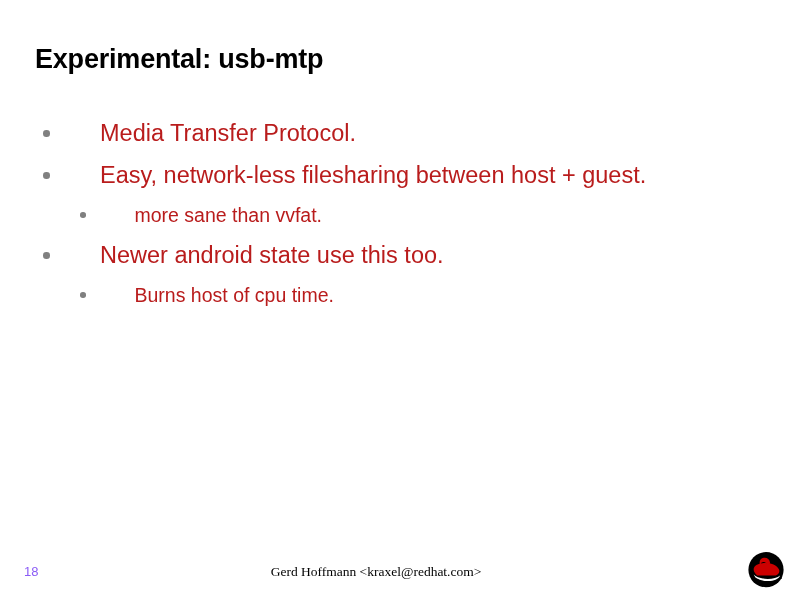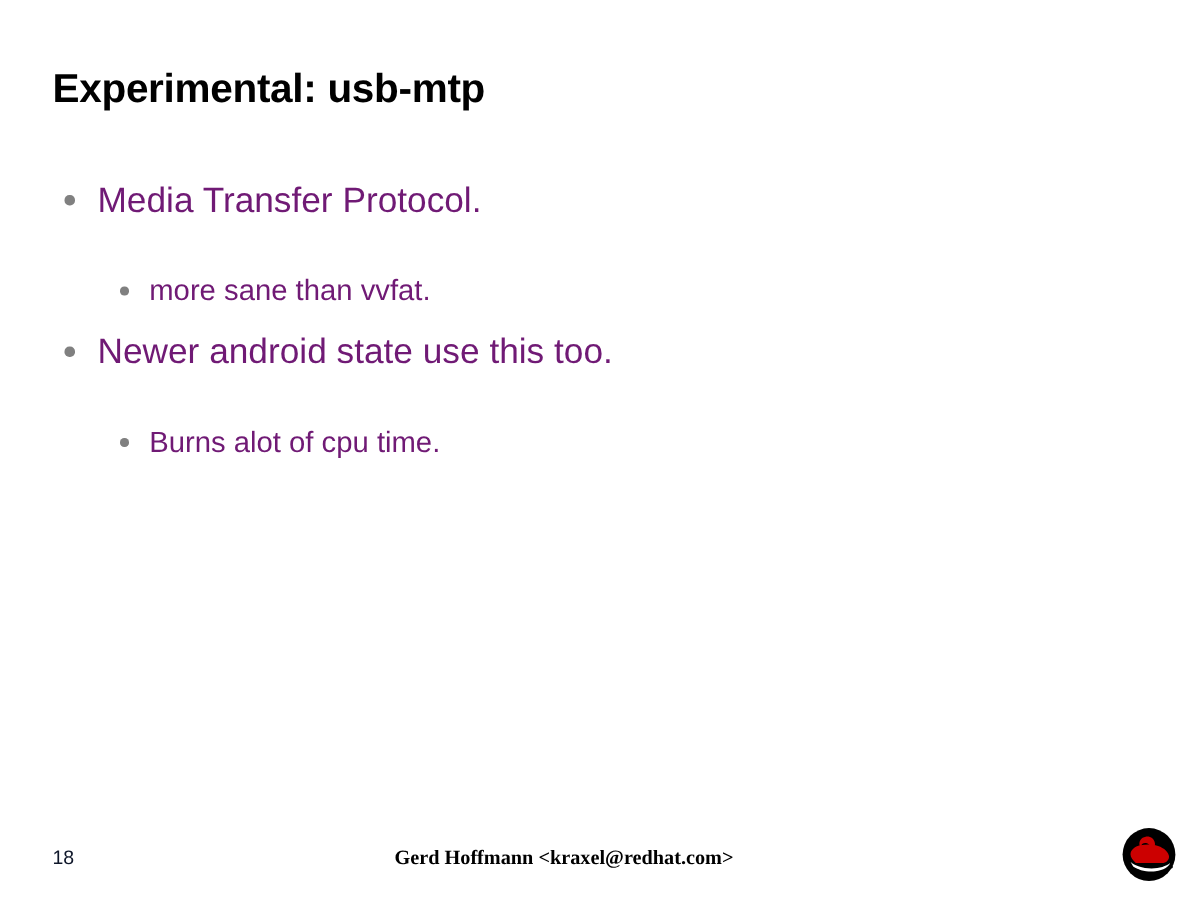--- a/index.html
+++ b/index.html
@@ -36,34 +36,34 @@
   
   #body {
     position: absolute;
     left: 35px;
     top: 112px;
     width: 740px;
   }
   .bullet-row {
     display: flex;
     align-items: flex-start;
-    color: #701a75;
+    color: #b91c1c;
+    gap: 35px;
   }
   .bullet-row.level-1 {
     padding-left: 8px;
     min-height: 42px;
     font-size: 23.5px;
     line-height: 42px;
   }
   .bullet-row.level-2 {
     padding-left: 45px;
     min-height: 38px;
     font-size: 19.5px;
     line-height: 38px;
-    margin-top: 21px;
   }
   .bullet-marker {
     flex: 0 0 auto;
     display: inline-block;
     border-radius: 50%;
     background: #808080;
   }
   .level-1 > .bullet-marker {
     width: 6.5px;
     height: 6.5px;
@@ -77,35 +77,35 @@
     margin-right: 14px;
   }
   .bullet-text {
     flex: 1 1 auto;
     white-space: pre;
   }
 
   
   #footer-page-number {
     position: absolute;
-    left: 35px;
+    left: 24px;
     top: 563px;
     font-size: 13px;
-    color: #0f172a;
+    color: #8b5cf6;
     line-height: 18px;
   }
   #footer-author {
     position: absolute;
     left: 0;
     top: 563px;
     width: 752px;
     text-align: center;
     font-family: "Liberation Serif", serif;
     font-size: 13.5px;
-    font-weight: bold;
+    font-weight: normal;
     color: #000000;
     line-height: 18px;
   }
 
   
   #footer-logo {
     position: absolute;
     left: 744px;
     top: 549px;
     width: 44px;
@@ -124,37 +124,41 @@
 
   <div id="slide-title">Experimental: usb-mtp</div>
 
   <div id="body">
 
     <div class="bullet-row level-1">
       <span class="bullet-marker"></span>
       <span class="bullet-text">Media Transfer Protocol.</span>
     </div>
 
+    <div class="bullet-row level-1">
+      <span class="bullet-marker"></span>
+      <span class="bullet-text">Easy, network-less filesharing between host + guest.</span>
+    </div>
 
     <div class="bullet-row level-2">
       <span class="bullet-marker"></span>
       <span class="bullet-text">more sane than vvfat.</span>
     </div>
 
     <div class="bullet-row level-1">
       <span class="bullet-marker"></span>
       <span class="bullet-text">Newer android state use this too.</span>
     </div>
 
 
 
 
     <div class="bullet-row level-2">
       <span class="bullet-marker"></span>
-      <span class="bullet-text">Burns alot of cpu time.</span>
+      <span class="bullet-text">Burns host of cpu time.</span>
     </div>
 
   </div>
 
   <div id="footer-page-number">18</div>
 
   <div id="footer-author">Gerd Hoffmann &lt;kraxel@redhat.com&gt;</div>
 
   <div id="footer-logo">
     <svg viewBox="0 0 100 100" xmlns="http://www.w3.org/2000/svg" aria-hidden="true">

